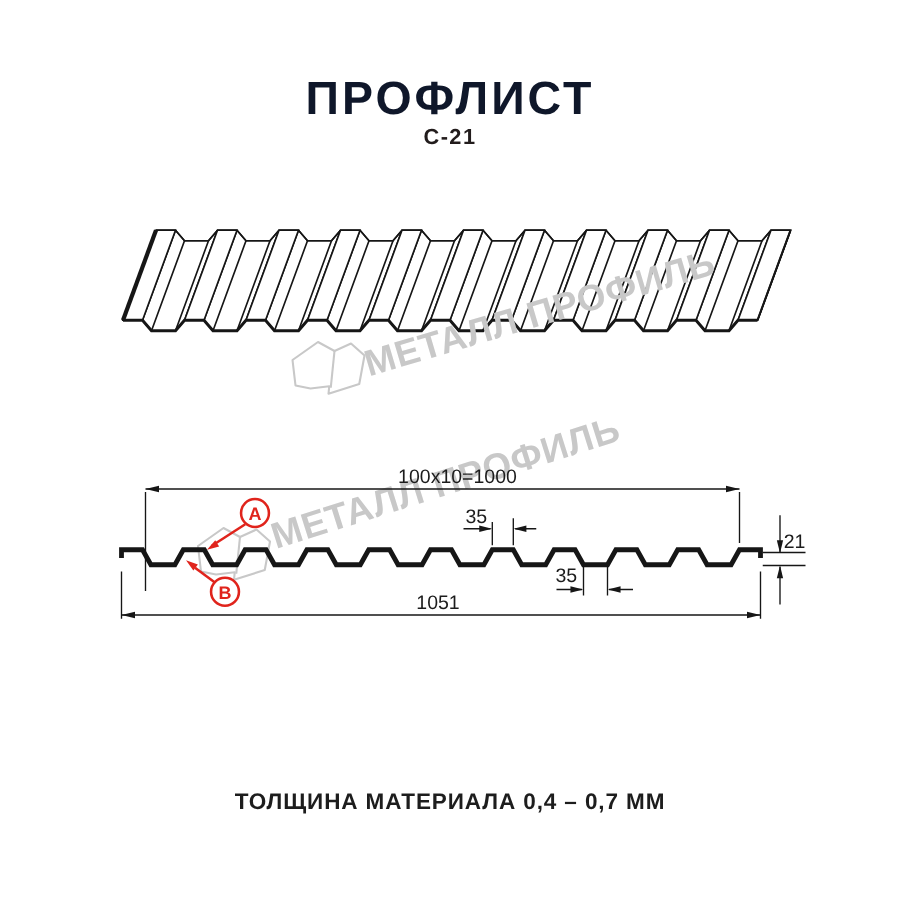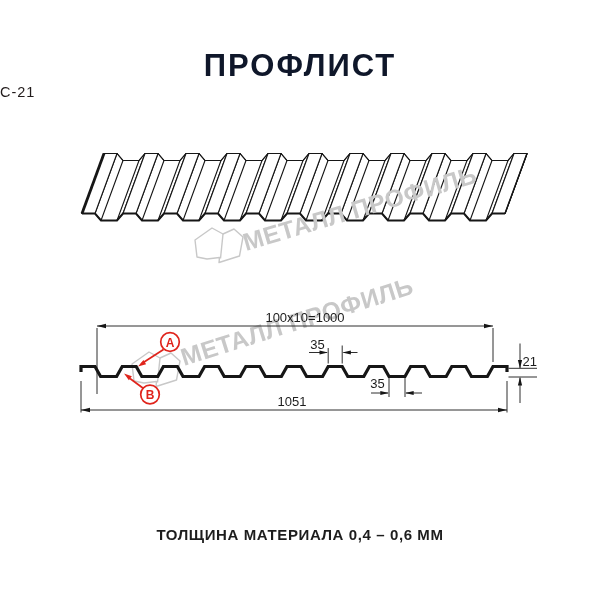--- a/index.html
+++ b/index.html
@@ -17,22 +17,22 @@
   }
   .stage{position:absolute;left:0;top:0;width:600px;height:600px;}
   .title{
     position:absolute;left:0;top:48px;width:600px;
     text-align:center;
     font-size:31px;font-weight:bold;letter-spacing:2px;
     color:#0f172a;
   }
   .subtitle{
     position:absolute;left:0;top:84px;width:600px;
-    text-align:left;
-    font-size:14.5px;font-weight:normal;letter-spacing:1px;
+    text-align:center;
+    font-size:14.5px;font-weight:bold;letter-spacing:1px;
     color:#221c1c;
   }
   .footer{
     position:absolute;left:0;top:526px;width:600px;
     text-align:center;
     font-size:15px;font-weight:bold;letter-spacing:0.6px;
     color:#1d1d1d;
   }
   svg.draw{position:absolute;left:0;top:0;}
   .dimline{stroke:var(--line);stroke-width:0.9;fill:none;}
@@ -136,14 +136,14 @@
       <circle class="redline" cx="170" cy="342" r="9.3"></circle>
       <text class="redtext" x="170" y="346.5" text-anchor="middle">А</text>
 
       <path class="redline" d="M143.5 388.5 L130 378.5"></path>
       <polygon class="redfill" points="124,373.5 131.9,376.3 128.9,380.3"></polygon>
       <circle class="redline" cx="150" cy="394.5" r="9.3"></circle>
       <text class="redtext" x="150" y="399" text-anchor="middle">В</text>
     </g>
   </svg>
 
-  <div class="footer">ТОЛЩИНА МАТЕРИАЛА 0,4 – 0,6 ММ</div>
+  <div class="footer">ТОЛЩИНА МАТЕРИАЛА 0,4 – 0,7 ММ</div>
 </div>
 
 </body></html>

